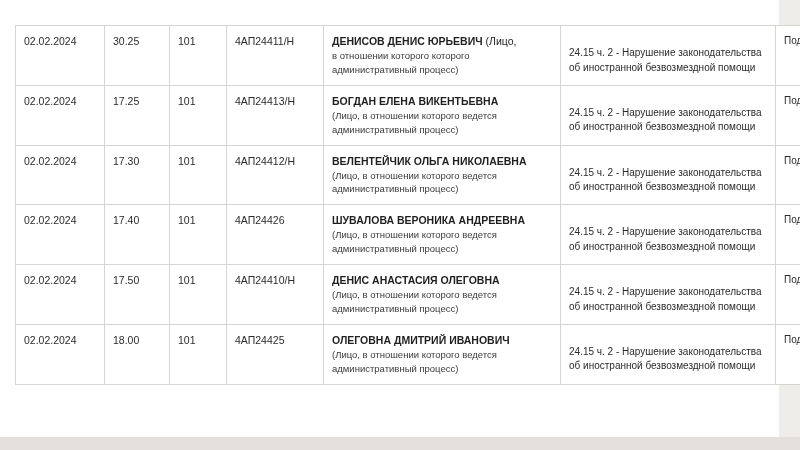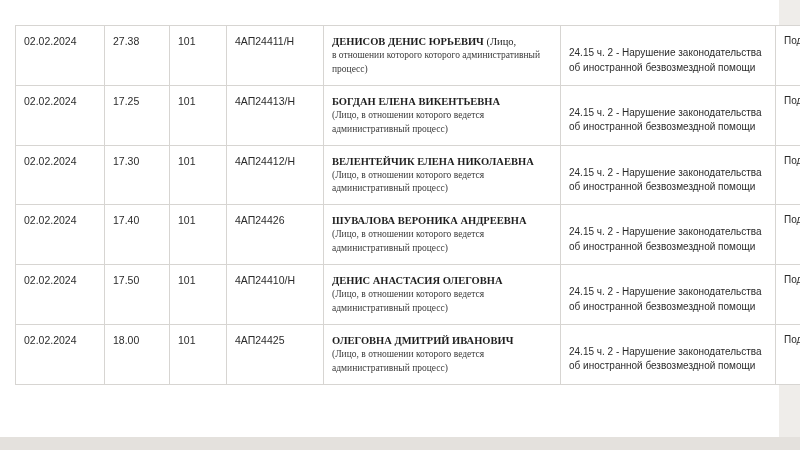--- a/index.html
+++ b/index.html
@@ -58,21 +58,21 @@
     vertical-align: top;
     padding: 8px 6px 8px 8px;
     font-size: 10.5px;
     line-height: 1.45;
     color: #2b2b2b;
   }
   td.c-date   { width: 74px;  white-space: nowrap; }
   td.c-time   { width: 50px;  }
   td.c-room   { width: 42px;  }
   td.c-case   { width: 82px; margin-left: 12px;  }
-  td.c-person { width: 222px; font-family: Liberation Serif, serif; }
+  td.c-person { width: 222px; }
   td.c-article{ width: 200px; }
   td.c-judge  { width: 94px;  }
 
   .person-name {
     font-weight: bold;
     font-size: 10.5px;
     color: #1f1f1f;
     display: block;
   }
   .person-note {
@@ -103,21 +103,21 @@
 
   <div class="page-sheet"></div>
   <div class="sheet-edge-right"></div>
   <div class="sheet-edge-bottom"></div>
 
   <table class="schedule">
     <tbody>
 
       <tr>
         <td class="c-date">02.02.2024</td>
-        <td class="c-time">27.38</td>
+        <td class="c-time">30.25</td>
         <td class="c-room">101</td>
         <td class="c-case">4АП24411/Н</td>
         <td class="c-person"><span class="person-name" style="display:inline">ДЕНИСОВ ДЕНИС ЮРЬЕВИЧ</span><span class="person-inline"> (Лицо,</span><span class="person-note">в отношении которого которого административный процесс)</span></td>
         <td class="c-article">
             <span class="article-text">24.15 ч. 2 - Нарушение законодательства об иностранной безвозмездной помощи</span>
           </td>
         <td class="c-judge">
             <span class="judge-line">Подолянец А.Л.</span>
           </td>
       </tr>
@@ -138,21 +138,21 @@
             <span class="judge-line">Подолянец А.Л.</span>
           </td>
       </tr>
 
       <tr>
         <td class="c-date">02.02.2024</td>
         <td class="c-time">17.30</td>
         <td class="c-room">101</td>
         <td class="c-case">4АП24412/Н</td>
         <td class="c-person">
-            <span class="person-name">ВЕЛЕНТЕЙЧИК ЕЛЕНА НИКОЛАЕВНА</span>
+            <span class="person-name">ВЕЛЕНТЕЙЧИК ОЛЬГА НИКОЛАЕВНА</span>
             <span class="person-note">(Лицо, в отношении которого ведется административный процесс)</span>
           </td>
         <td class="c-article">
             <span class="article-text">24.15 ч. 2 - Нарушение законодательства об иностранной безвозмездной помощи</span>
           </td>
         <td class="c-judge">
             <span class="judge-line">Подолянец А.Л.</span>
           </td>
       </tr>
 

